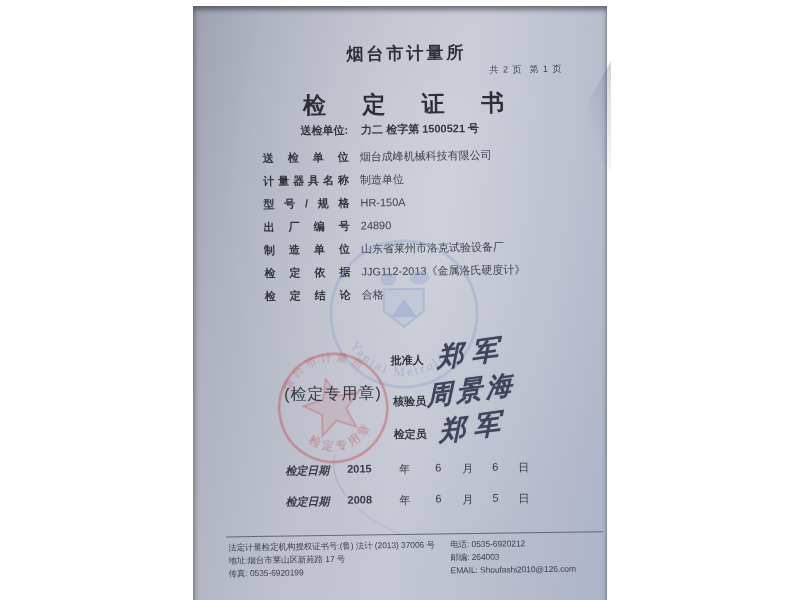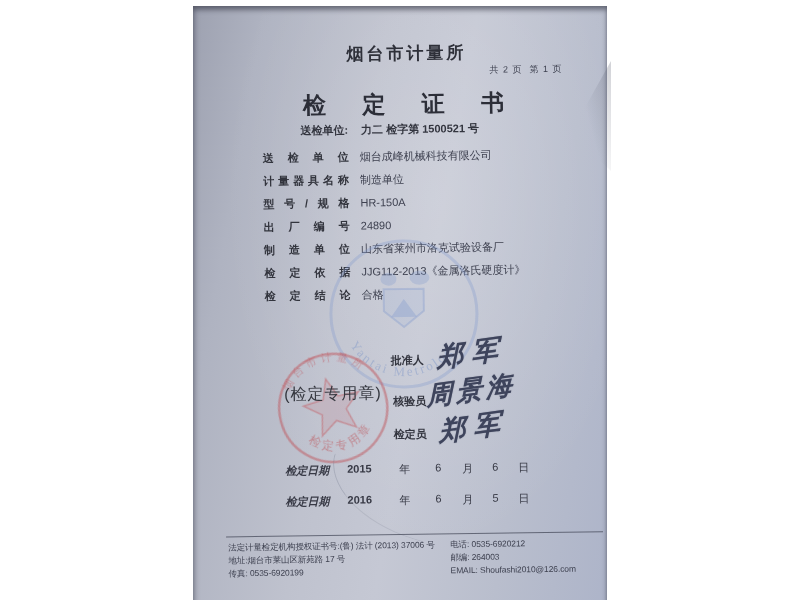--- a/index.html
+++ b/index.html
@@ -139,21 +139,21 @@
         <span class="d-year">2015</span>
         <span class="d-yunit">年</span>
         <span class="d-month">6</span>
         <span class="d-munit">月</span>
         <span class="d-day">6</span>
         <span class="d-dunit">日</span>
       </div>
 
       <div class="date-row" style="top:487px">
         <span class="d-label">检定日期</span>
-        <span class="d-year">2016</span>
+        <span class="d-year">2008</span>
         <span class="d-yunit">年</span>
         <span class="d-month">6</span>
         <span class="d-munit">月</span>
         <span class="d-day">5</span>
         <span class="d-dunit">日</span>
       </div>
 
       <div class="footer-line"></div>
       <div class="footer footer-left">
         <div>法定计量检定机构授权证书号:(鲁) 法计 (2013) 37006 号</div>

